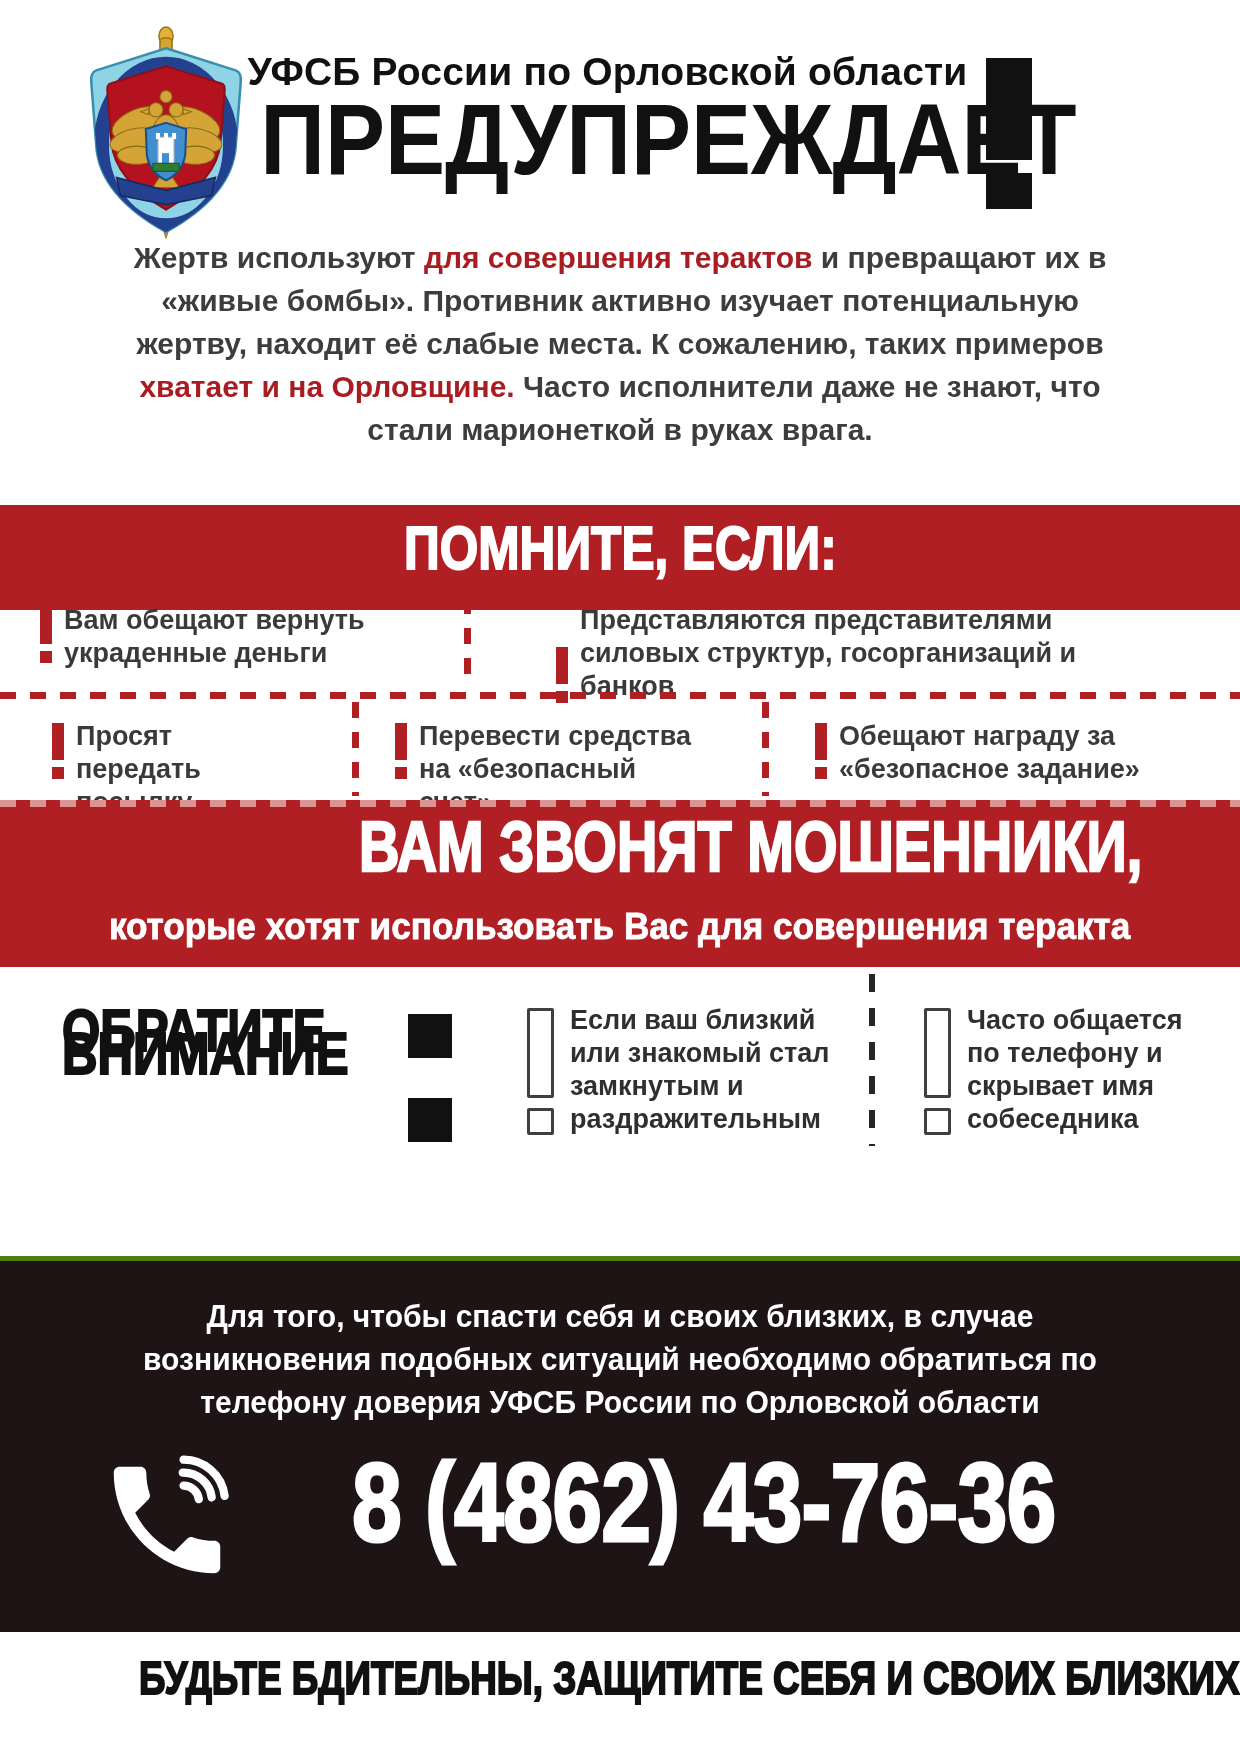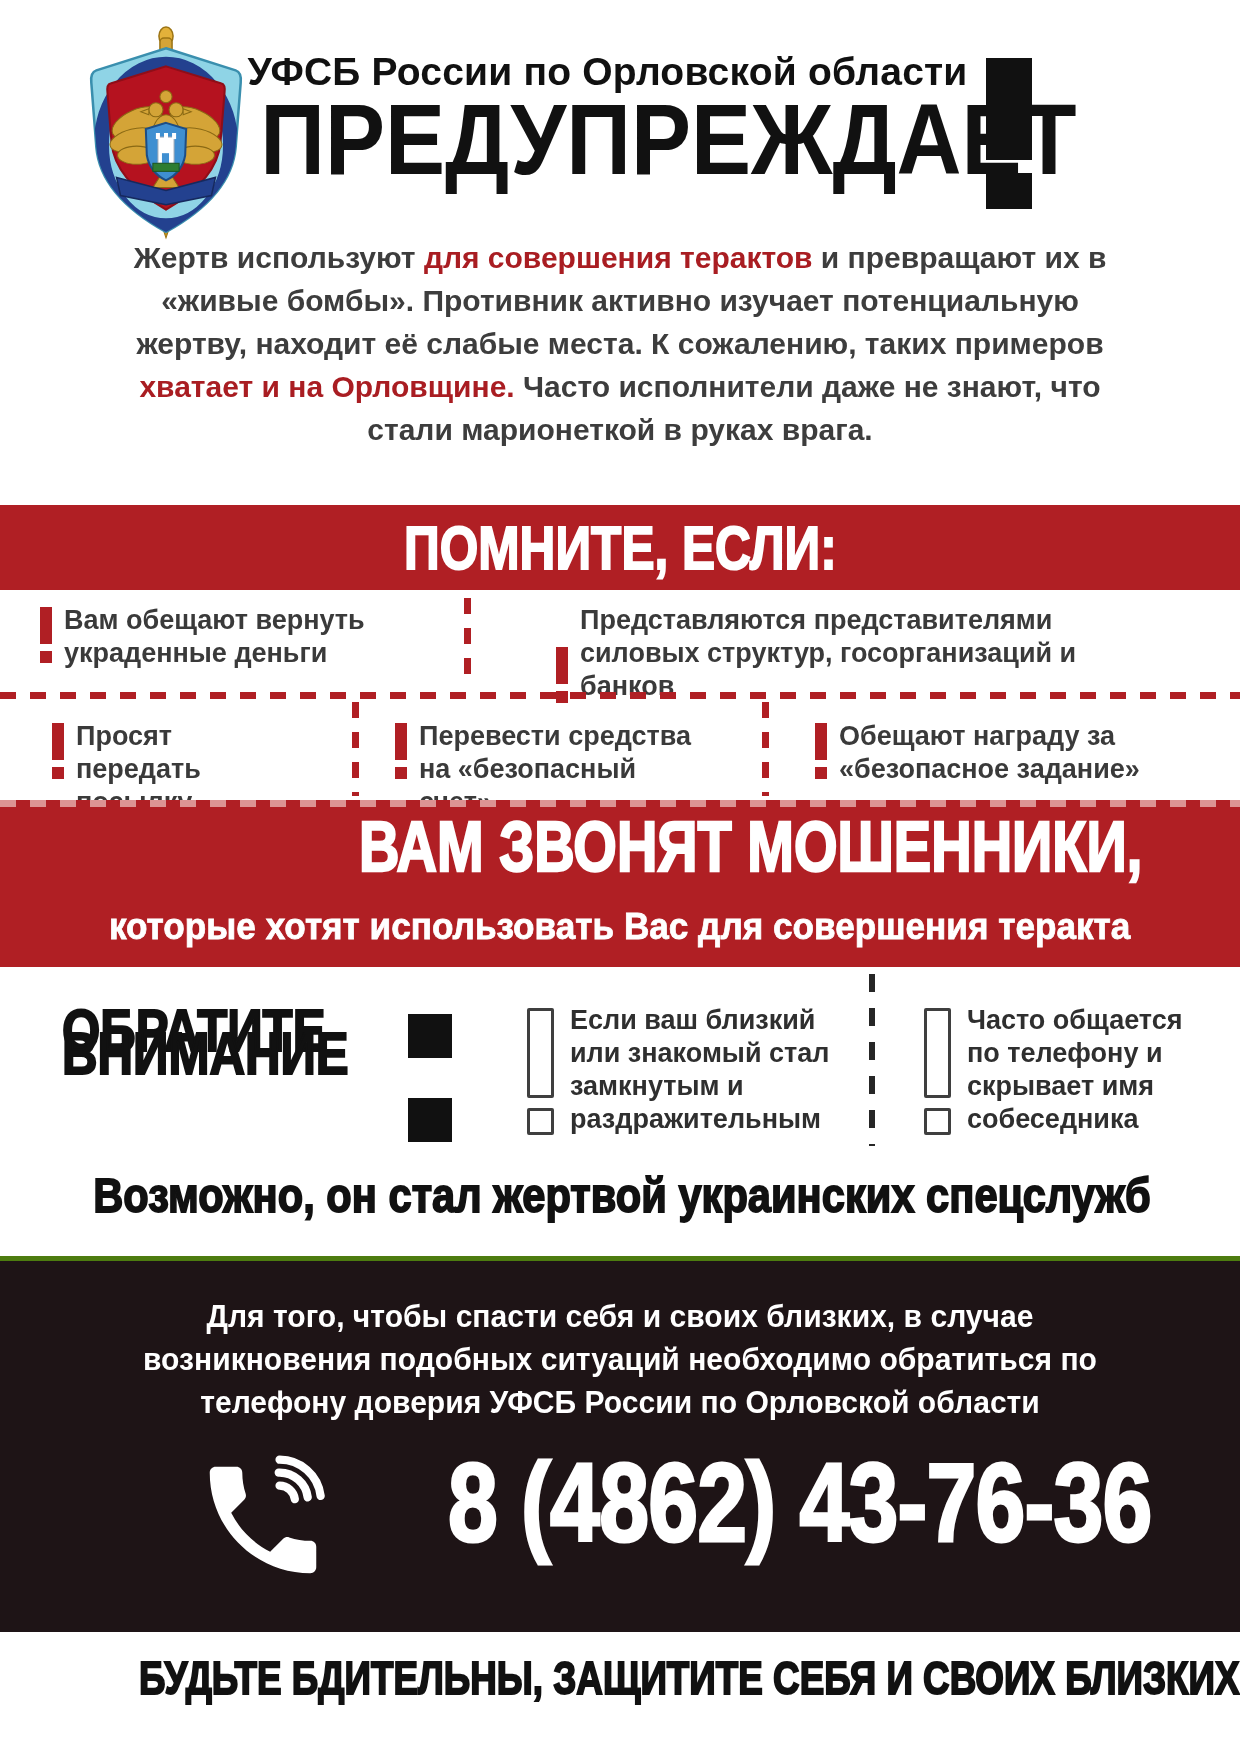--- a/index.html
+++ b/index.html
@@ -26,21 +26,21 @@
   .excl-big{position:absolute;left:986px;top:58px;width:46px;}
   .excl-big .bar{width:46px;height:102px;background:var(--ink);}
   .excl-big .dot{width:46px;height:36px;background:var(--ink);margin-top:13px;}
 
   
   .intro{position:absolute;left:110px;top:236px;width:1020px;text-align:center;
          font-size:30px;line-height:43px;font-weight:600;color:#3d3d3d;}
   .intro b{color:var(--red-text);font-weight:800;}
 
   
-  .banner1{position:absolute;left:0;top:505px;width:1240px;height:85px;background:var(--red);
+  .banner1{position:absolute;left:0;top:505px;width:1240px;height:105px;background:var(--red);
            text-align:center;line-height:85px;color:#ffffff;}
   .banner1 .cond{font-size:62px;font-weight:800;transform:scaleX(0.8);-webkit-text-stroke:2px #ffffff;}
 
   
   .hdash{position:absolute;left:0;width:1240px;height:7px;
          background:repeating-linear-gradient(90deg,var(--red) 0 16px,transparent 16px 30px);}
   .vdash-red{position:absolute;width:7px;
          background:repeating-linear-gradient(180deg,var(--red) 0 16px,transparent 16px 30px);}
   .vdash-black{position:absolute;width:6px;
          background:repeating-linear-gradient(180deg,#262626 0 18px,transparent 18px 34px);}
@@ -70,21 +70,21 @@
   .sign-txt{position:absolute;font-size:27px;line-height:33px;font-weight:700;color:#2f2f2f;}
 
   .conclusion{position:absolute;left:0;top:1166px;width:1240px;text-align:center;color:var(--ink);line-height:58px;}
   .conclusion .cond{font-size:49px;font-weight:800;transform:scaleX(0.85);-webkit-text-stroke:1.8px currentColor;}
 
   
   .blackbox{position:absolute;left:0;top:1256px;width:1240px;height:376px;background:var(--dark);
             border-top:5px solid #4d7c0f;text-align:center;color:#ffffff;}
   .hb-text{margin:34px auto 0;width:1000px;font-size:31px;line-height:43px;font-weight:600;}
   .hb-text .cond{transform:scaleX(0.97);white-space:normal;}
-  .phone-row{margin-top:14px;display:flex;align-items:center;justify-content:flex-end;gap:26px;}
+  .phone-row{margin-top:14px;display:flex;align-items:center;justify-content:center;gap:26px;}
   .phone-icon{width:142px;height:142px;flex:0 0 142px;}
   .phone-num{line-height:130px;}
   .phone-num .cond{font-size:112px;font-weight:800;transform:scaleX(0.8);-webkit-text-stroke:3px #ffffff;letter-spacing:-1px;}
 
   
   .slogan{position:absolute;left:0;top:1650px;width:1240px;text-align:center;color:var(--ink);line-height:56px;}
   .slogan .cond{font-size:46px;font-weight:800;transform:scaleX(0.8);-webkit-text-stroke:2px currentColor;}
 </style>
 </head>
 <body>
@@ -213,23 +213,20 @@
   <div class="cb-tall" style="left:527px;top:1008px;"></div>
   <div class="cb-small" style="left:527px;top:1108px;"></div>
   <div class="sign-txt" style="left:570px;top:1004px;width:275px;">Если ваш близкий или знакомый стал замкнутым и раздражительным</div>
 
   <div class="vdash-black" style="left:869px;top:974px;height:172px;"></div>
 
   <div class="cb-tall" style="left:924px;top:1008px;"></div>
   <div class="cb-small" style="left:924px;top:1108px;"></div>
   <div class="sign-txt" style="left:967px;top:1004px;width:250px;">Часто общается по телефону и скрывает имя собеседника</div>
 
-  <div class="conclusion">
-    <span class="cond">Возможно, он стал жертвой украинских спецслужб</span>
-  </div>
 
   <div class="blackbox">
     <div class="hb-text">
       <span class="cond">Для того, чтобы спасти себя и своих близких, в случае возникновения подобных ситуаций необходимо обратиться по телефону доверия УФСБ России по Орловской области</span>
     </div>
     <div class="phone-row">
       <svg class="phone-icon" viewBox="0 0 120 120" aria-hidden="true">
         <path fill="#ffffff" d="M33.1 53.95c7.2 14.15 18.8 25.7 32.95 32.95l11-11c1.35-1.35 3.35-1.8 5.1-1.2 5.6 1.85 11.65 2.85 17.85 2.85 2.75 0 5 2.25 5 5V100c0 2.75-2.25 5-5 5-46.95 0-85-38.05-85-85 0-2.75 2.25-5 5-5h17.5c2.75 0 5 2.25 5 5 0 6.25 1 12.25 2.85 17.85.55 1.75.15 3.7-1.25 5.1l-10.95 11z"></path>
         <g fill="none" stroke="#ffffff" stroke-width="7" stroke-linecap="round">
           <circle cx="74" cy="44" r="13" pathLength="100" stroke-dasharray="23 77" transform="rotate(-90 74 44)"></circle>

